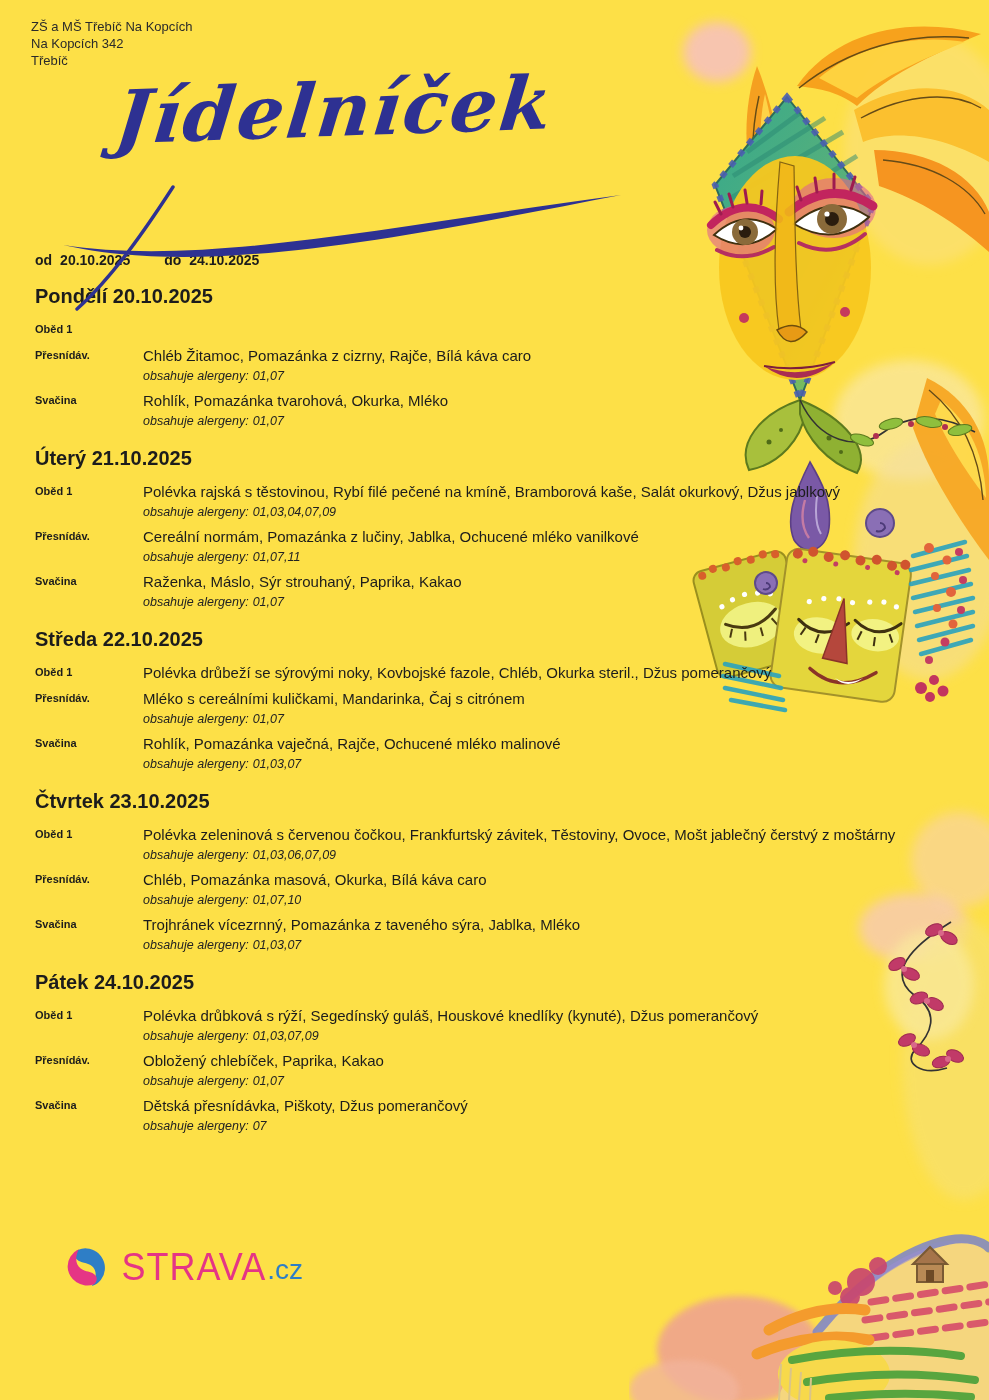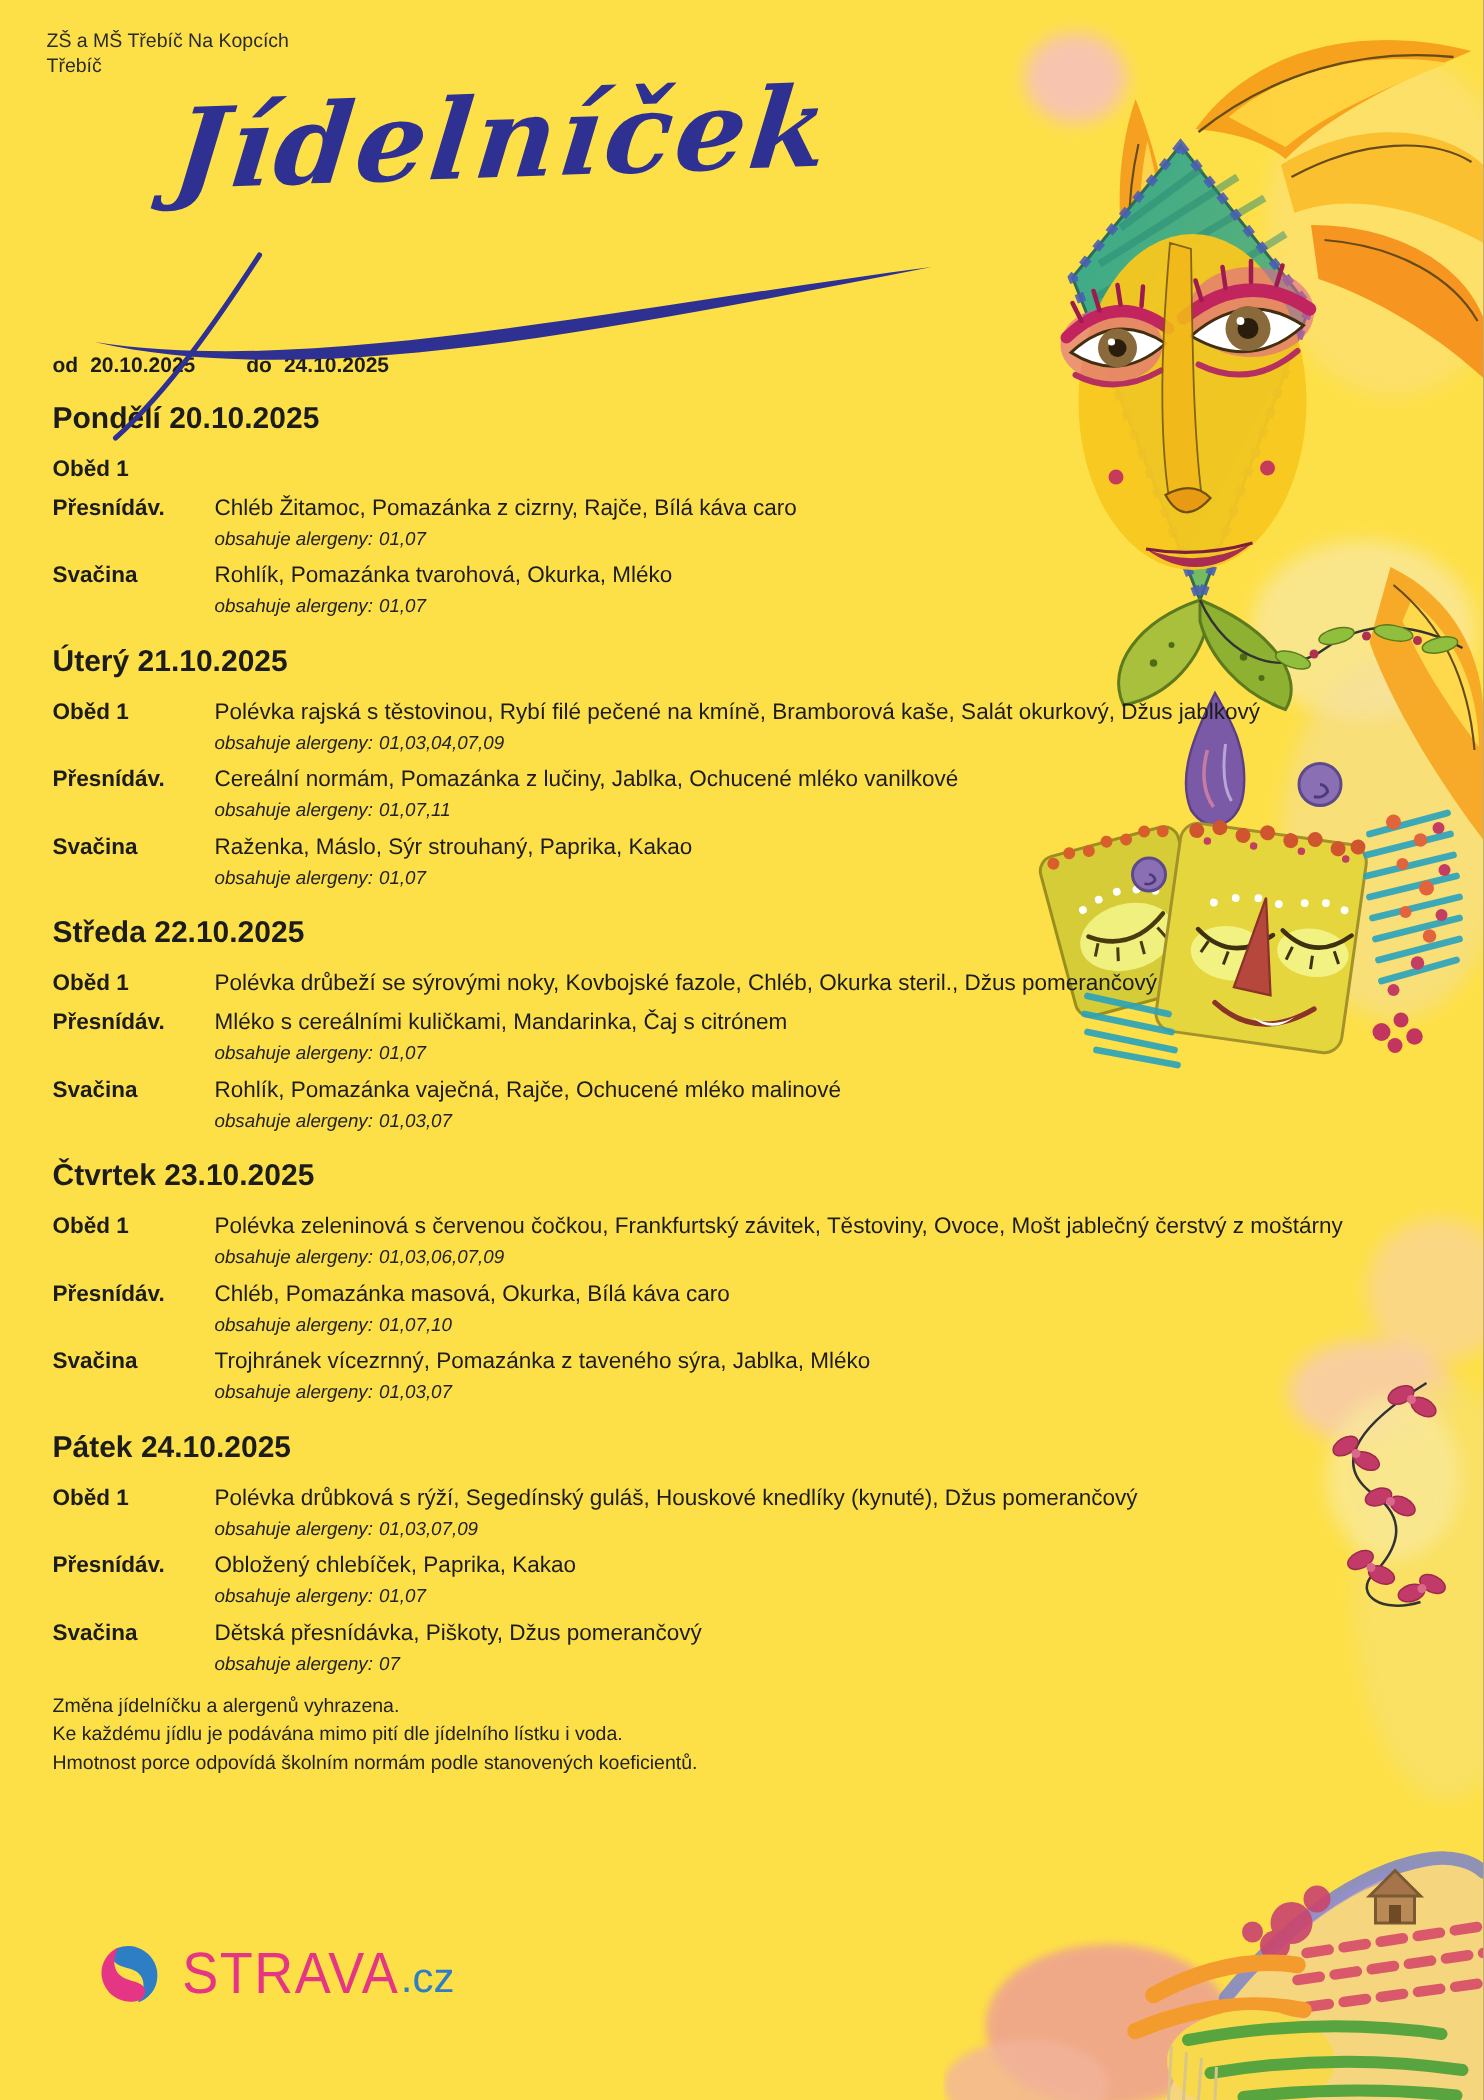--- a/index.html
+++ b/index.html
@@ -17,21 +17,21 @@
         font-size:74px;color:#2e3192;transform:skewX(-8deg) rotate(-2deg);letter-spacing:2px;}
   .title-swoosh{position:absolute;left:20px;top:110px;}
 
   .date-range{margin-top:13px;font-size:14px;font-weight:bold;white-space:nowrap;}
   .date-chunk{margin-right:34px;}
   .date-word{margin-right:8px;}
 
   .day-section{margin-top:17px;}
   .day-title{font-size:20px;font-weight:bold;margin:0 0 11px 0;}
   .meal-row{display:flex;margin-bottom:5px;}
-  .meal-label{width:108px;flex:0 0 108px;font-weight:bold;font-size:15px;line-height:21px;}
+  .meal-label{width:108px;flex:0 0 108px;font-weight:bold;font-size:11px;line-height:21px;}
   .meal-content{max-width:788px;}
   .meal-items{font-size:15px;line-height:21px;}
   .meal-allergens{font-size:12.5px;font-style:italic;line-height:17px;margin-top:2px;color:#222;}
   .allergen-values{margin-left:4px;}
 
   .footer-notes{margin-top:9px;font-size:13px;line-height:19px;color:#222;}
 
   .logo-row{display:flex;align-items:center;margin-top:102px;margin-left:28px;gap:12px;width:240px;}
   .logo-text{display:flex;align-items:baseline;font-weight:normal;}
   .logo-strava{font-size:36px;letter-spacing:1px;color:#e53585;transform:scaleY(1.08);}
@@ -327,20 +327,21 @@
           <path d="M162 1368 L160 1400"></path>
           <path d="M172 1372 L170 1400"></path>
           <path d="M182 1378 L181 1400"></path>
       </g>
     </g>
   </svg>
 
   <div class="content">
     <div class="school-info">
       <div class="school-line">ZŠ a MŠ Třebíč Na Kopcích</div>
+      <div class="school-line">Na Kopcích 342</div>
       <div class="school-line">Třebíč</div>
     </div>
 
     <div class="title-block">
       <span class="title-script">Jídelníček</span>
       <svg class="title-swoosh" width="580" height="130" viewBox="0 0 580 130">
         <path d="M8 64 C150 86 340 44 566 14 C340 58 150 96 8 64 Z" fill="#2e3192"></path>
         <path d="M118 6 C92 46 58 96 22 128" stroke="#2e3192" stroke-width="3.4" fill="none" stroke-linecap="round"></path>
       </svg>
     </div>
@@ -510,25 +511,20 @@
         <div class="meal-items">Dětská přesnídávka, Piškoty, Džus pomerančový</div>
         <div class="meal-allergens">
           <span class="allergen-prefix">obsahuje alergeny:</span><span class="allergen-values">07</span>
         </div>
       </div>
     </div>
   </div>
     </section>
   </div>
 
-    <div class="footer-notes">
-      <div>Změna jídelníčku a alergenů vyhrazena.</div>
-      <div>Ke každému jídlu je podávána mimo pití dle jídelního lístku i voda.</div>
-      <div>Hmotnost porce odpovídá školním normám podle stanovených koeficientů.</div>
-    </div>
 
     <div class="logo-row">
       <svg width="60" height="60" viewBox="0 0 100 100">
         <path d="M30 14 A42 42 0 0 1 90 55 A40 40 0 0 1 62 91 C72 75 74 58 62 48 C52 40 38 42 30 34 C24 28 25 20 30 14 Z" fill="#2e7ec6"></path>
         <path d="M67 87 A42 42 0 0 1 10 50 A40 40 0 0 1 34 12 C26 28 26 44 38 53 C48 61 61 59 69 67 C75 73 73 81 67 87 Z" fill="#e53585"></path>
       </svg>
       <div class="logo-text">
         <span class="logo-strava">STRAVA</span>
         <span class="logo-cz">.cz</span>
       </div>

